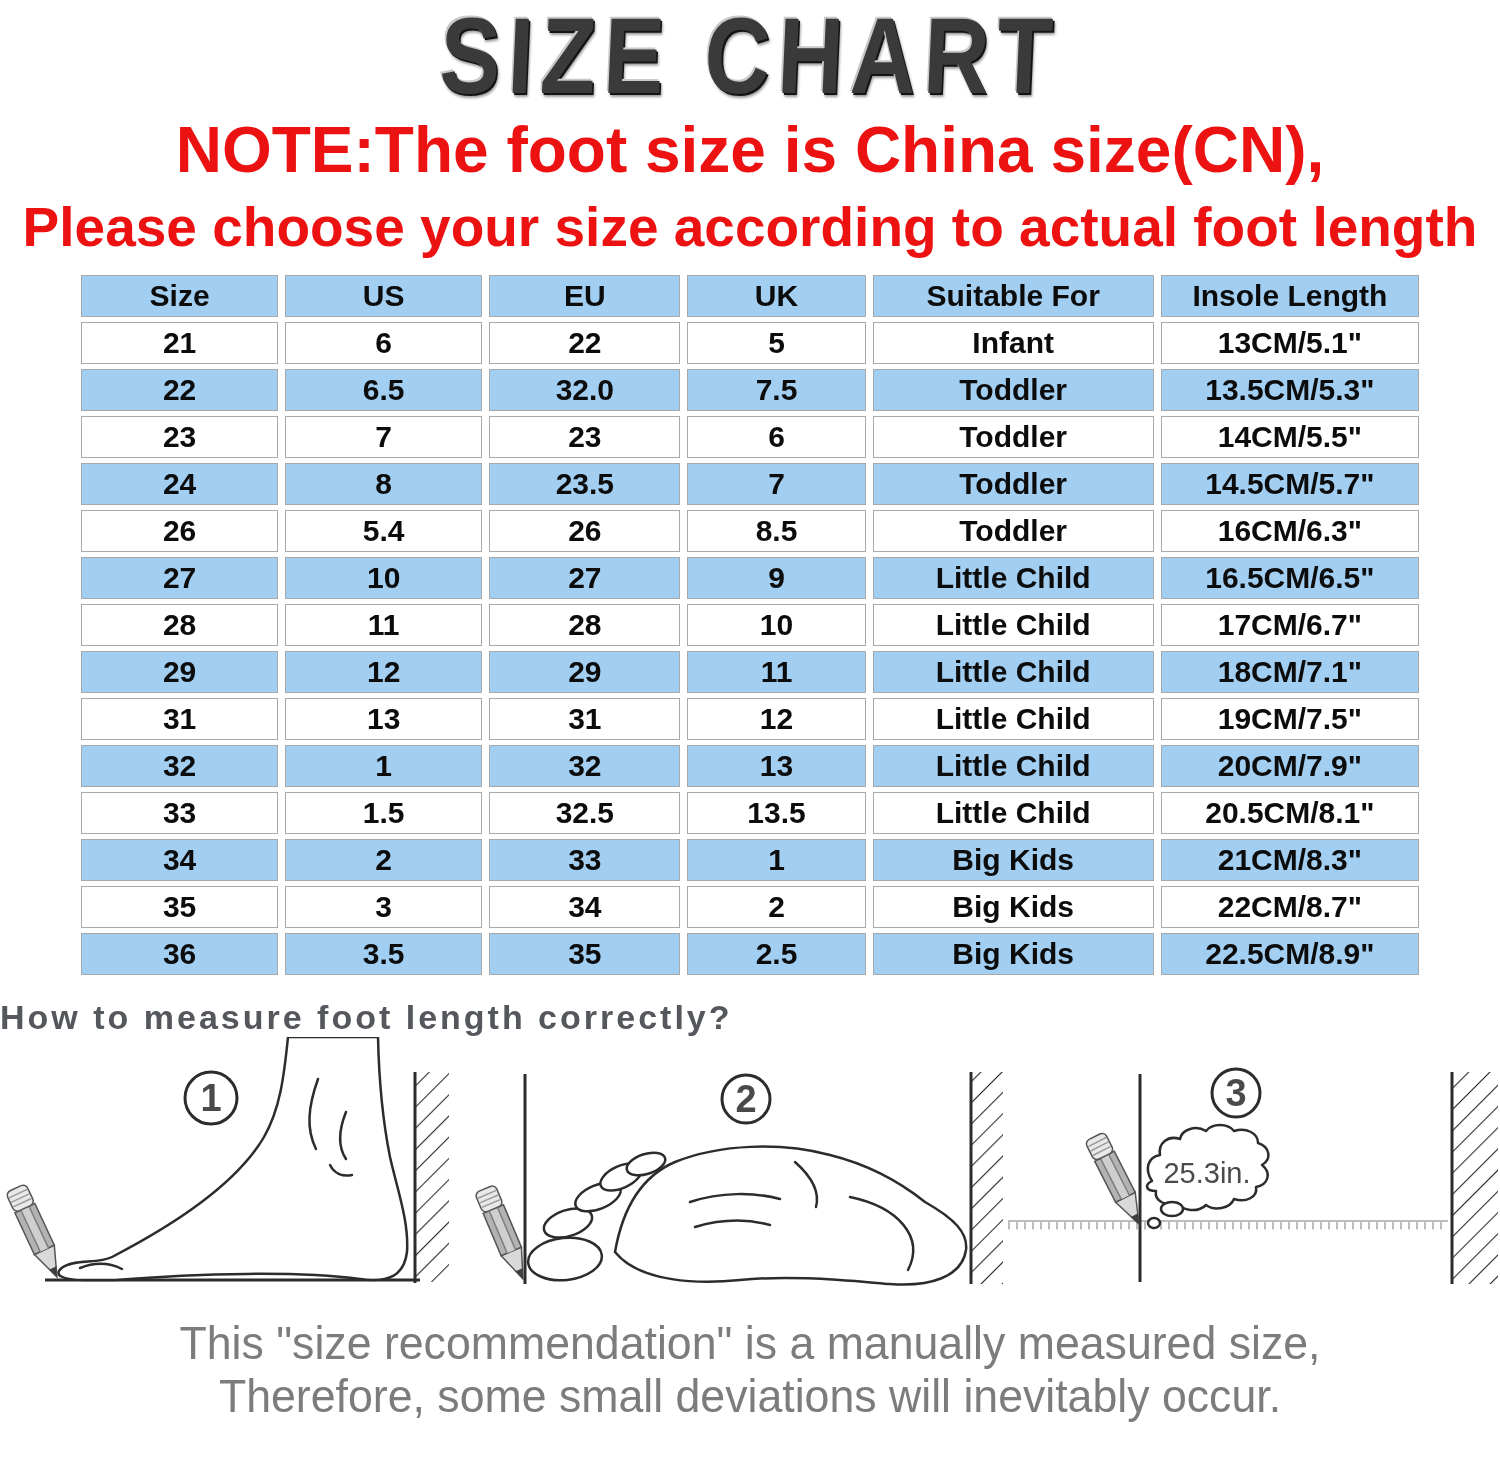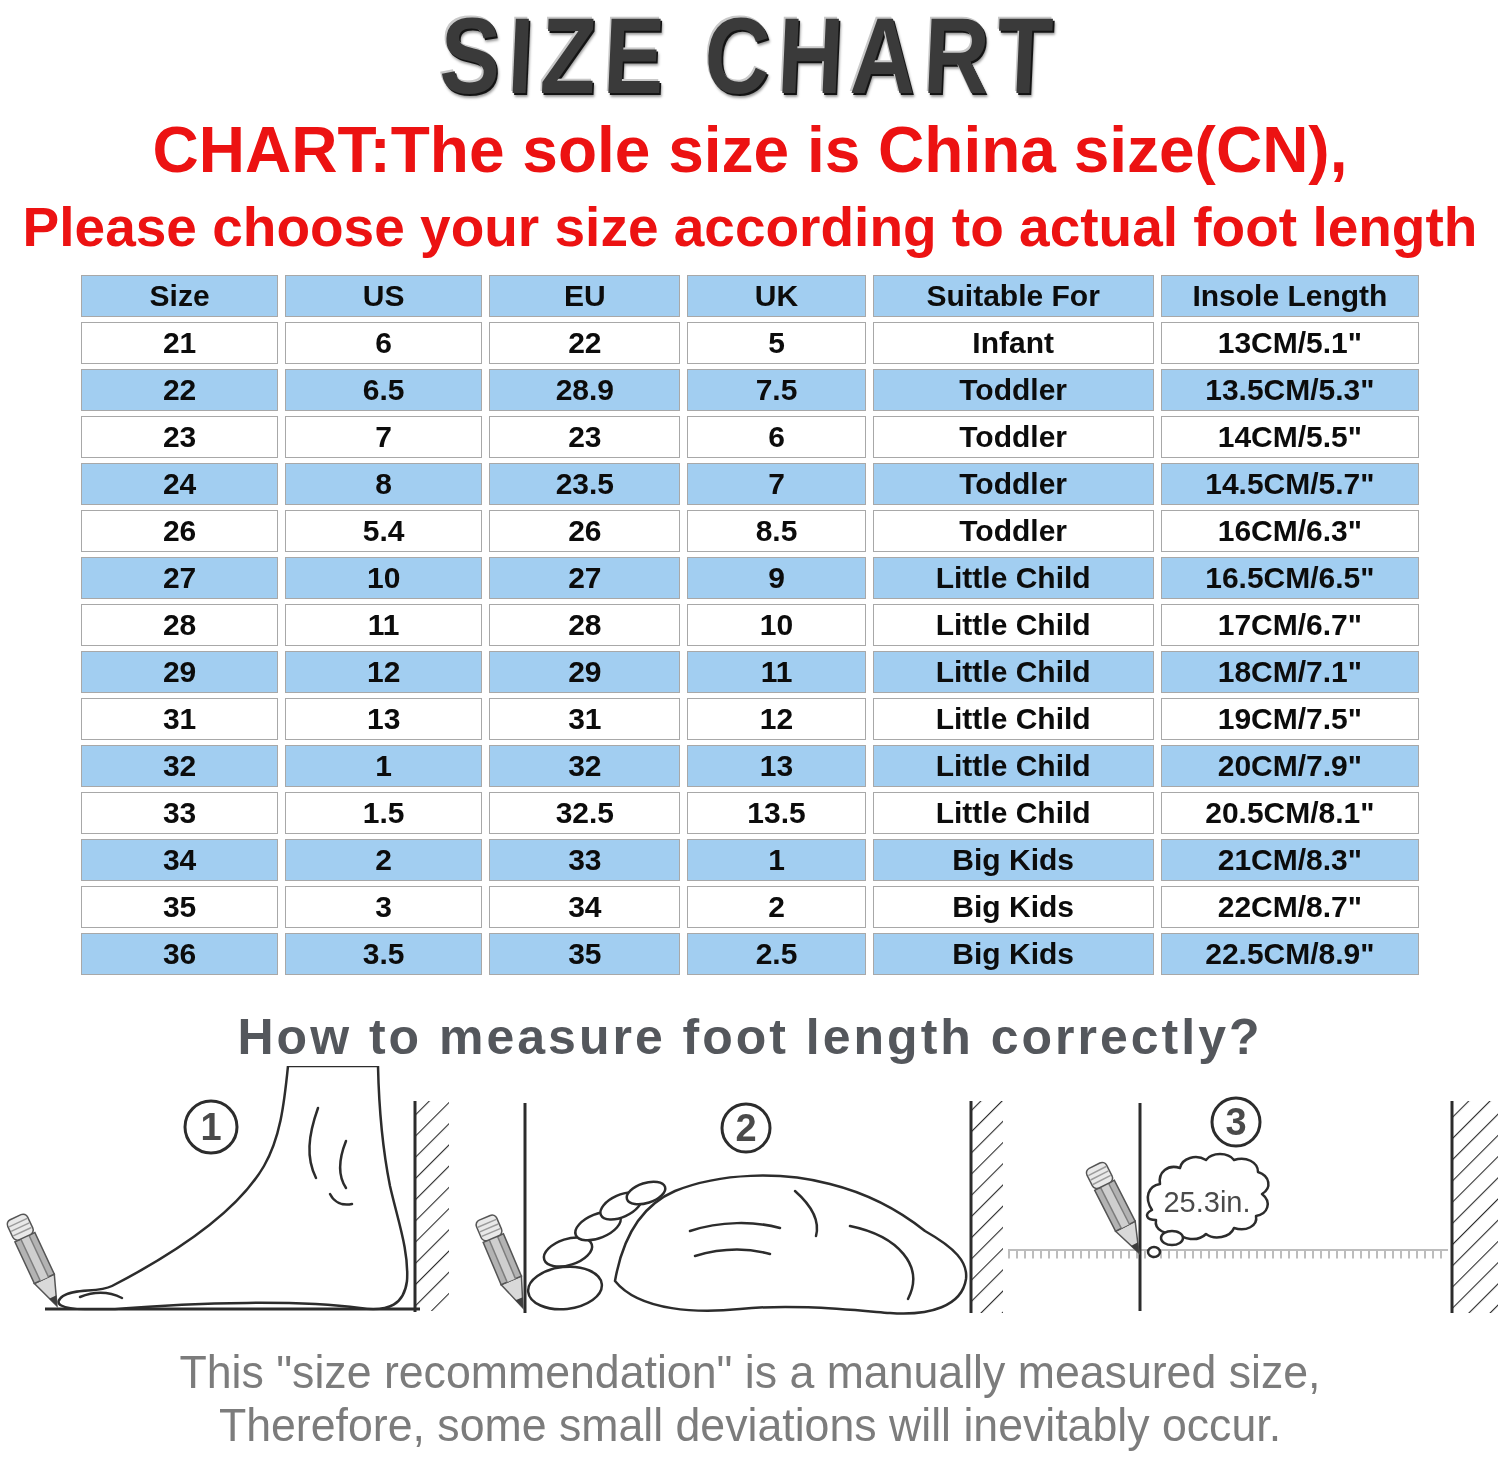--- a/index.html
+++ b/index.html
@@ -47,22 +47,22 @@
     background:#fff;
     text-align:center;vertical-align:middle;
     font-weight:700;font-size:30px;color:#0c0c0c;
     height:40px;padding:0;overflow:hidden;white-space:nowrap;
   }
   .size-table thead th{background:var(--row-blue);}
   .size-table tbody tr:nth-child(even) td{background:var(--row-blue);}
 
   
   .measure-heading{
-    text-align:center;margin-top:28px;
-    font-size:50px;font-weight:700;letter-spacing:3px;
+    margin-top:18px;
+    font-size:34px;font-weight:700;letter-spacing:3px;
     color:var(--heading-gray);white-space:nowrap;
   }
 
   
   .diagrams{display:block;margin-top:0;}
   .diagrams .outline{fill:none;stroke:var(--line-dark);stroke-width:2.5;stroke-linecap:round;stroke-linejoin:round;}
   .diagrams .filled{fill:#fff;stroke:var(--line-dark);stroke-width:2.5;stroke-linejoin:round;}
   .diagrams .wall-line{stroke:var(--line-dark);stroke-width:3;}
   .diagrams .step-circle{fill:#fff;stroke:var(--line-dark);stroke-width:3;}
   .diagrams .step-number{
@@ -84,21 +84,21 @@
 </style>
 </head>
 <body>
 
 <div class="page">
 
   <div class="title-wrap">
     <span class="title-text">SIZE CHART</span>
   </div>
 
-  <div class="note-line1">CHART:The sole size is China size(CN),</div>
+  <div class="note-line1">NOTE:The foot size is China size(CN),</div>
   <div class="note-line2">Please choose your size according to actual foot length</div>
 
   <table class="size-table">
     <colgroup>
       <col style="width:197px">
         <col style="width:197px">
         <col style="width:191px">
       <col style="width:178px">
         <col style="width:281px">
         <col style="width:258px">
@@ -118,21 +118,21 @@
           <td>21</td>
           <td>6</td>
           <td>22</td>
           <td>5</td>
           <td>Infant</td>
           <td>13CM/5.1"</td>
         </tr>
         <tr>
           <td>22</td>
           <td>6.5</td>
-          <td>28.9</td>
+          <td>32.0</td>
           <td>7.5</td>
           <td>Toddler</td>
           <td>13.5CM/5.3"</td>
         </tr>
         <tr>
           <td>23</td>
           <td>7</td>
           <td>23</td>
           <td>6</td>
           <td>Toddler</td>

